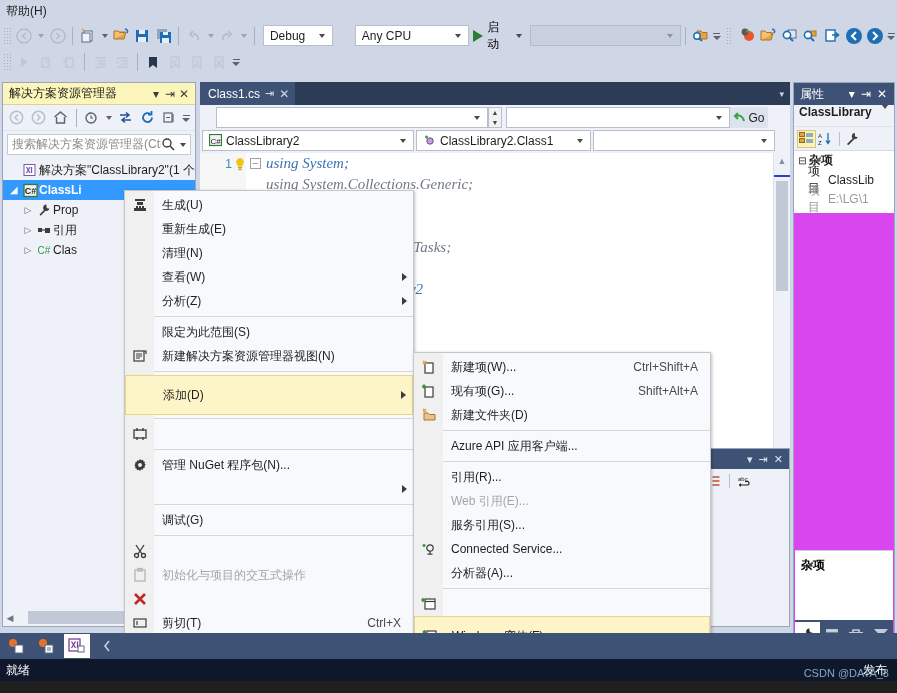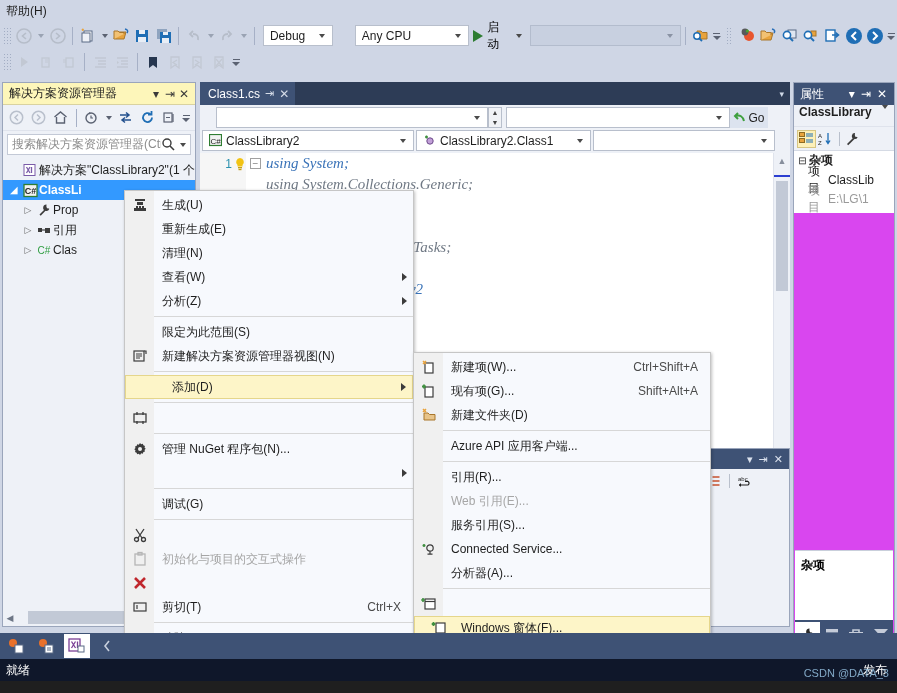--- a/index.html
+++ b/index.html
@@ -163,21 +163,21 @@
     position: absolute; background: #f6f6f6; border: 1px solid #c6c6c6; font-size: 12px;
     color: #1e1e1e; box-shadow: 1px 1px 3px rgba(0,0,0,.25);
   }
   .cmenu .body { position: relative; padding: 2px 0; background: linear-gradient(to right,#f0f0f0 0,#f0f0f0 29px,#f7f9fd 29px,#f7f9fd 100%); }
   .mrow { height: 24px; display: flex; align-items: center; position: relative; }
   .mrow .mic { width: 29px; display: flex; align-items: center; justify-content: center; }
   .mrow .mtx { flex: 1; padding-left: 8px; white-space: nowrap; }
   .mrow .msc { color: #4a4a4a; padding-right: 12px; white-space: nowrap; text-align: right; }
   .mrow .marrow { position: absolute; right: 6px; width: 0; height: 0;
      border-top: 4px solid transparent; border-bottom: 4px solid transparent; border-left: 5px solid #3c3c3c; }
-  .mrow.hl { background: #fdf5c8; border: 1px solid #e5d68b; height: 24px; padding-left: 9px;}
+  .mrow.hl { background: #fdf5c8; border: 1px solid #e5d68b; height: 40px;}
   .mrow.dis .mtx, .mrow.dis .msc { color: #a6a6a6; }
   .msep { height: 1px; background: #d7d7d7; margin: 3px 0 3px 29px; }
 
   
   svg { display: block; }
 
   
   .status { position: absolute; left: 0; bottom: 12px; width: 897px; height: 22px; background: #0f172a;
      color: #fff; display: flex; align-items: center; font-size: 12px; }
   .status .left { padding-left: 6px; flex: 1;}

